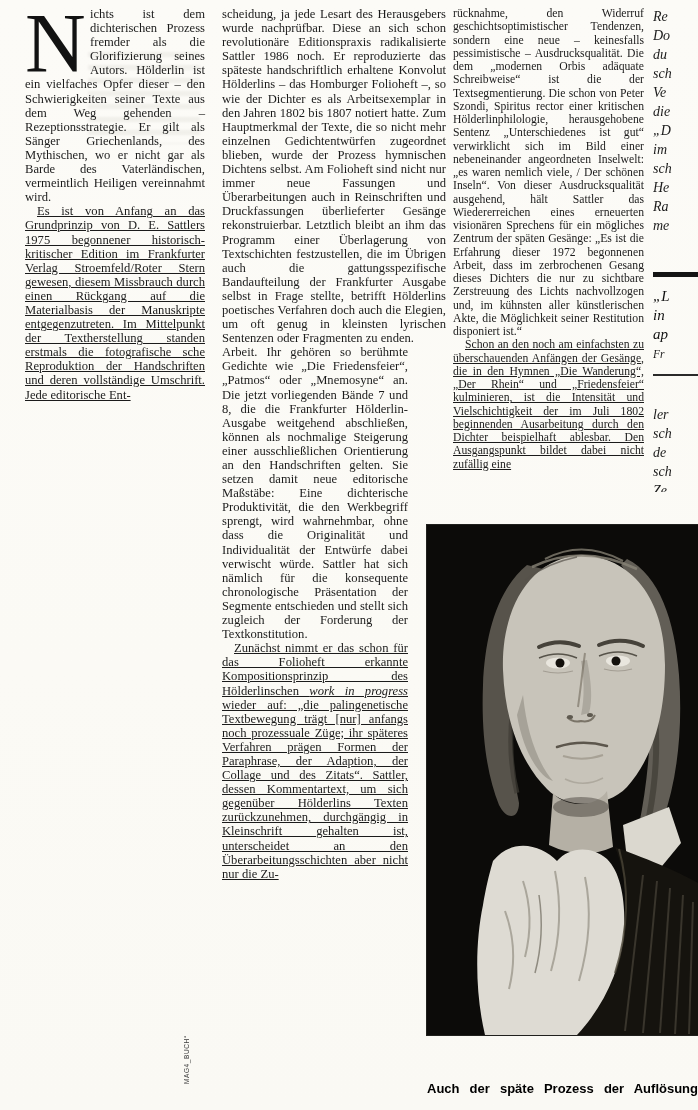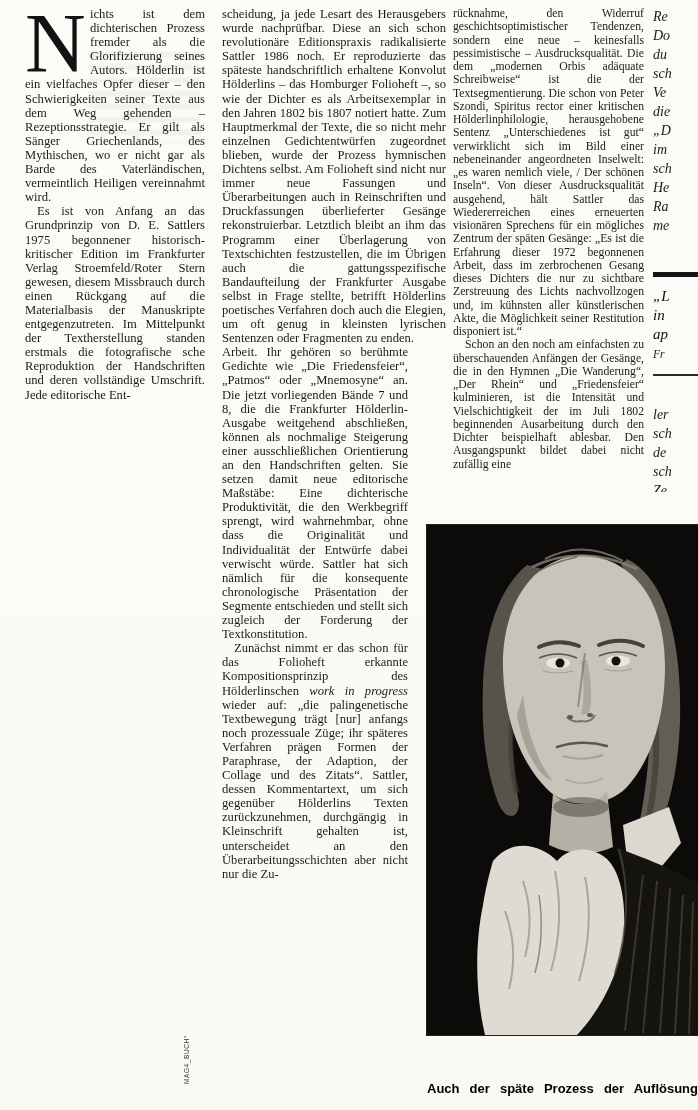--- a/index.html
+++ b/index.html
@@ -3,21 +3,21 @@
 <meta charset="utf-8">
 <style>
   html,body{margin:0;padding:0;}
   body{
     width:698px;height:1110px;position:relative;overflow:hidden;
     background:linear-gradient(180deg,#fcfbf7 0%,#fbfaf5 60%,#faf9f4 100%);
     font-family:"Liberation Serif",serif;color:#1b1b1b;
   }
   .col{position:absolute;text-align:justify;}
   .col p{margin:0;}
-  p.indent{text-indent:12px;}
+  p.indent{text-indent:12px;text-decoration:underline;}
 
   .col1{left:25px;top:7px;width:180px;font-size:12.6px;line-height:14.1px;}
   .col2{left:222px;top:7px;width:224px;font-size:12.6px;line-height:14.1px;height:1096px;overflow:hidden;}
   .col2 .narrow{width:186px;}
   .col3{left:453px;top:7px;width:191px;font-size:11.7px;line-height:13.25px;height:512px;overflow:hidden;}
 
   .dropcap{
     float:left;font-size:84px;line-height:0.8;height:58px;width:60px;
     padding:3px 5px 0 0;color:#121212;font-family:"Liberation Serif",serif;
   }

